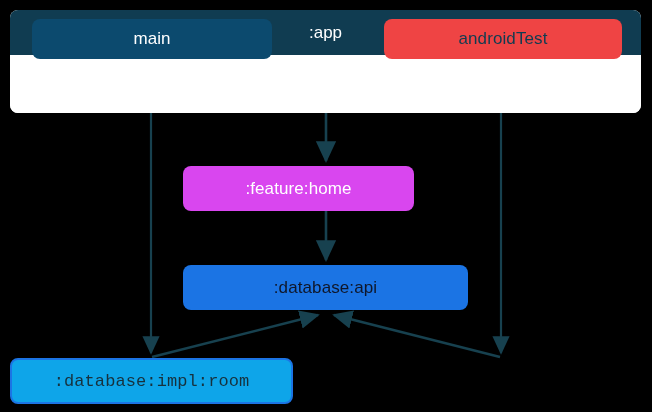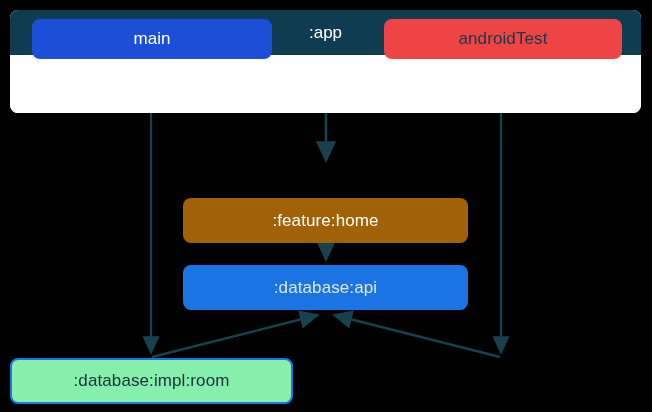--- a/index.html
+++ b/index.html
@@ -45,40 +45,41 @@
   }
   #app-body{
     position:absolute;
     left:0; top:45px; right:0; bottom:0;
     background:#ffffff;
   }
 
   
   #node-main{
     left:22px; top:9px; width:240px; height:40px;
-    background:#1d4ed8; color:#ffffff;
+    background:#0c4a6e; color:#ffffff;
   }
   #node-androidtest{
     left:374px; top:9px; width:238px; height:40px;
     background:#ef4444; color:#103C51;
   }
 
   
   #node-feature-home{
-    left:183px; top:166px; width:285px; height:45px;
-    background:#a16207; color:#ffffff;margin-top:32px;
+    left:183px; top:166px; width:231px; height:45px;
+    background:#d946ef; color:#ffffff;
   }
   #node-database-api{
     left:183px; top:265px; width:285px; height:45px;
-    background:#1B74E4; color:#e5e5e5;
+    background:#1B74E4; color:#0f172a;
   }
   #node-impl-room{
     left:10px; top:358px; width:283px; height:46px;
-    background:#86efac; color:#17313D;
+    background:#0ea5e9; color:#17313D;
     border:2px solid #1B74E4;
+    font-family:Liberation Mono, monospace;
   }
   #node-impl-mock{
     left:359px; top:358px; width:282px; height:46px;
     background:#ffffff; color:#17313D;
     border:2px solid #1B74E4;
   }
 
   
   #edges{
     position:absolute;

